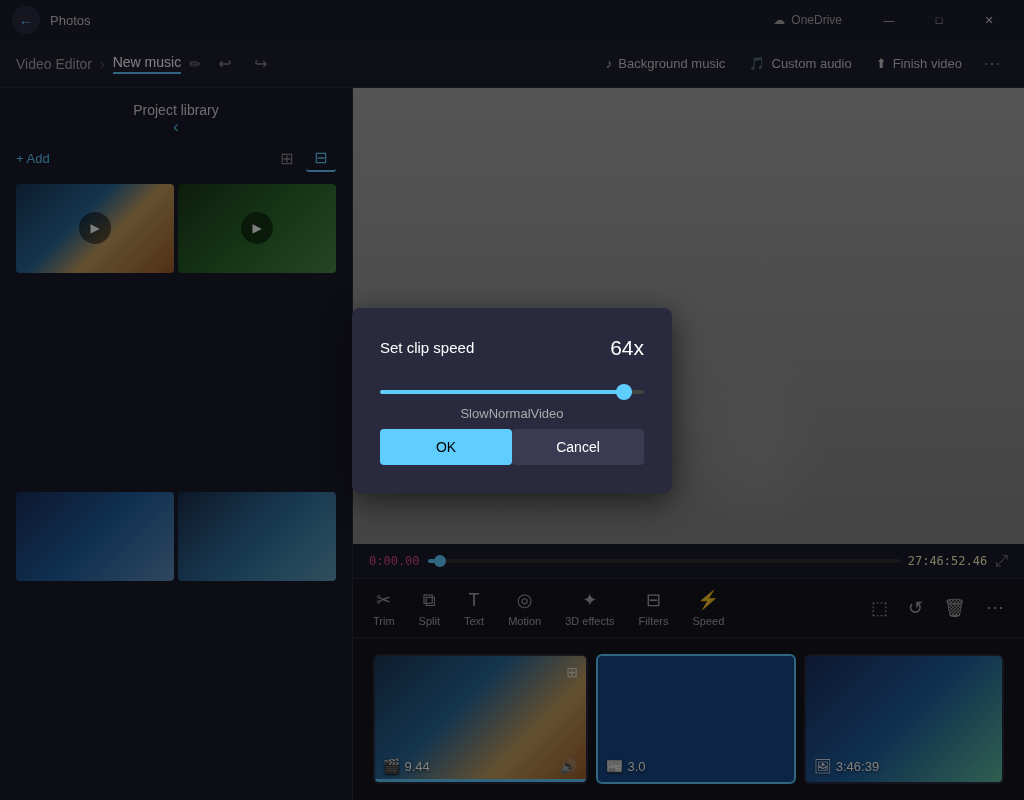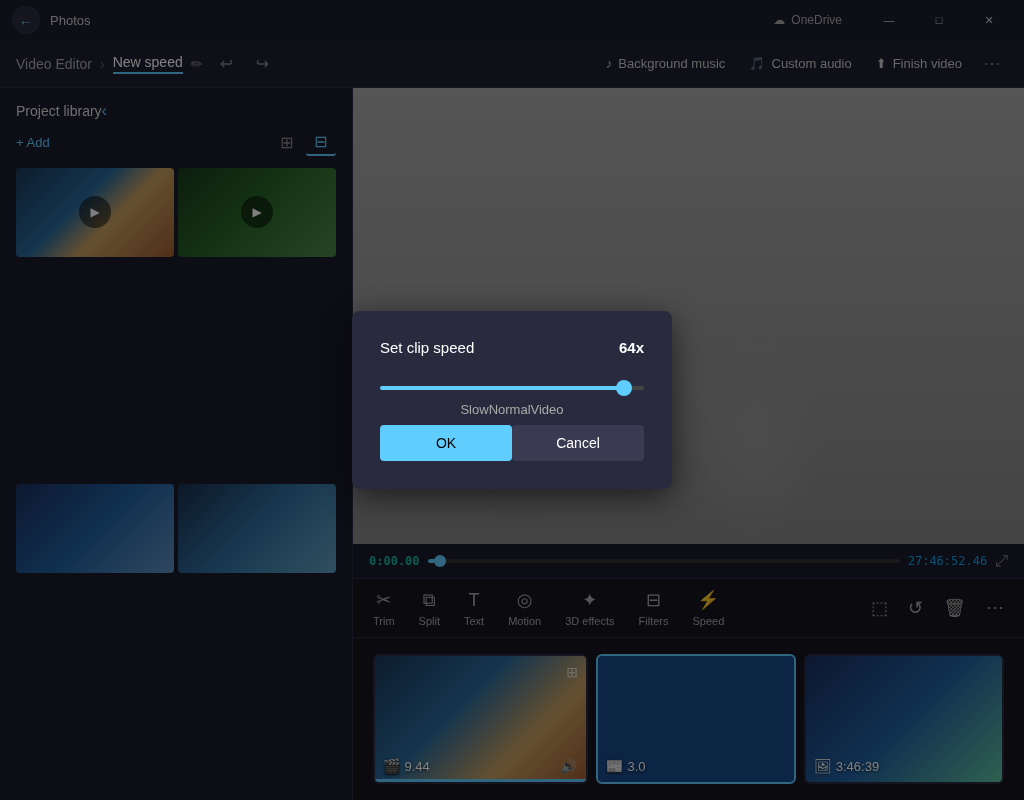--- a/index.html
+++ b/index.html
@@ -146,22 +146,23 @@
       width: 510px;
       background: #1a1a2a;
       display: flex;
       flex-direction: column;
       border-right: 1px solid #2a2a3e;
     }
 
     .project-library-header {
       display: flex;
       align-items: center;
-      justify-content: flex-start;
+      justify-content: flex-end;
       padding: 14px 16px 8px;
+      flex-direction: column;
     }
     .project-library-title {
       font-size: 14px;
       font-weight: 500;
       color: #ddd;
     }
     .collapse-btn {
       color: #60cdff;
       cursor: pointer;
       font-size: 16px;
@@ -262,23 +263,22 @@
     }
     .video-controls {
       background: #1a1a2a;
       padding: 8px 16px;
       display: flex;
       align-items: center;
       gap: 8px;
     }
     .time-display {
       font-size: 12px;
-      color: #14b8a6;
+      color: #ec4899;
       font-family: monospace;
-      font-weight: bold;
     }
     .timeline-track {
       flex: 1;
       height: 4px;
       background: #333;
       border-radius: 2px;
       position: relative;
     }
     .timeline-progress {
       position: absolute;
@@ -289,21 +289,21 @@
     }
     .timeline-dot {
       position: absolute;
       left: 6px; top: -4px;
       width: 12px; height: 12px;
       background: #60cdff;
       border-radius: 50%;
     }
     .total-time {
       font-size: 12px;
-      color: #0ea5e9;
+      color: #fef9c3;
       font-family: monospace;
     }
     .expand-btn {
       color: #888;
       cursor: pointer;
       font-size: 16px;
     }
 
     
     .bottom-section {
@@ -424,23 +424,23 @@
       justify-content: space-between;
       align-items: center;
       margin-bottom: 20px;
     }
     .modal-title {
       font-size: 15px;
       font-weight: 500;
       color: #fff;
     }
     .speed-value {
-      font-size: 15px;
+      font-size: 21px;
       color: #fff;
-      font-weight: 700;
+      font-weight: 400;
     }
 
     
     .slider-container {
       margin-bottom: 8px;
       position: relative;
     }
     .speed-slider {
       width: 100%;
       -webkit-appearance: none;
@@ -515,21 +515,21 @@
       <div class="win-btn">□</div>
       <div class="win-btn close">✕</div>
     </div>
   </div>
 </div>
 
 <div class="toolbar">
   <div class="toolbar-left">
     <span class="breadcrumb-item">Video Editor</span>
     <span class="breadcrumb-separator">›</span>
-    <span class="breadcrumb-item active">New speed</span>
+    <span class="breadcrumb-item active">New music</span>
     <span class="edit-icon">✏</span>
     <div class="undo-redo">
       <div class="icon-btn">↩</div>
       <div class="icon-btn">↪</div>
     </div>
   </div>
   <div class="toolbar-actions">
     <div class="toolbar-btn">
       <span>♪</span>
       <span>Background music</span>

